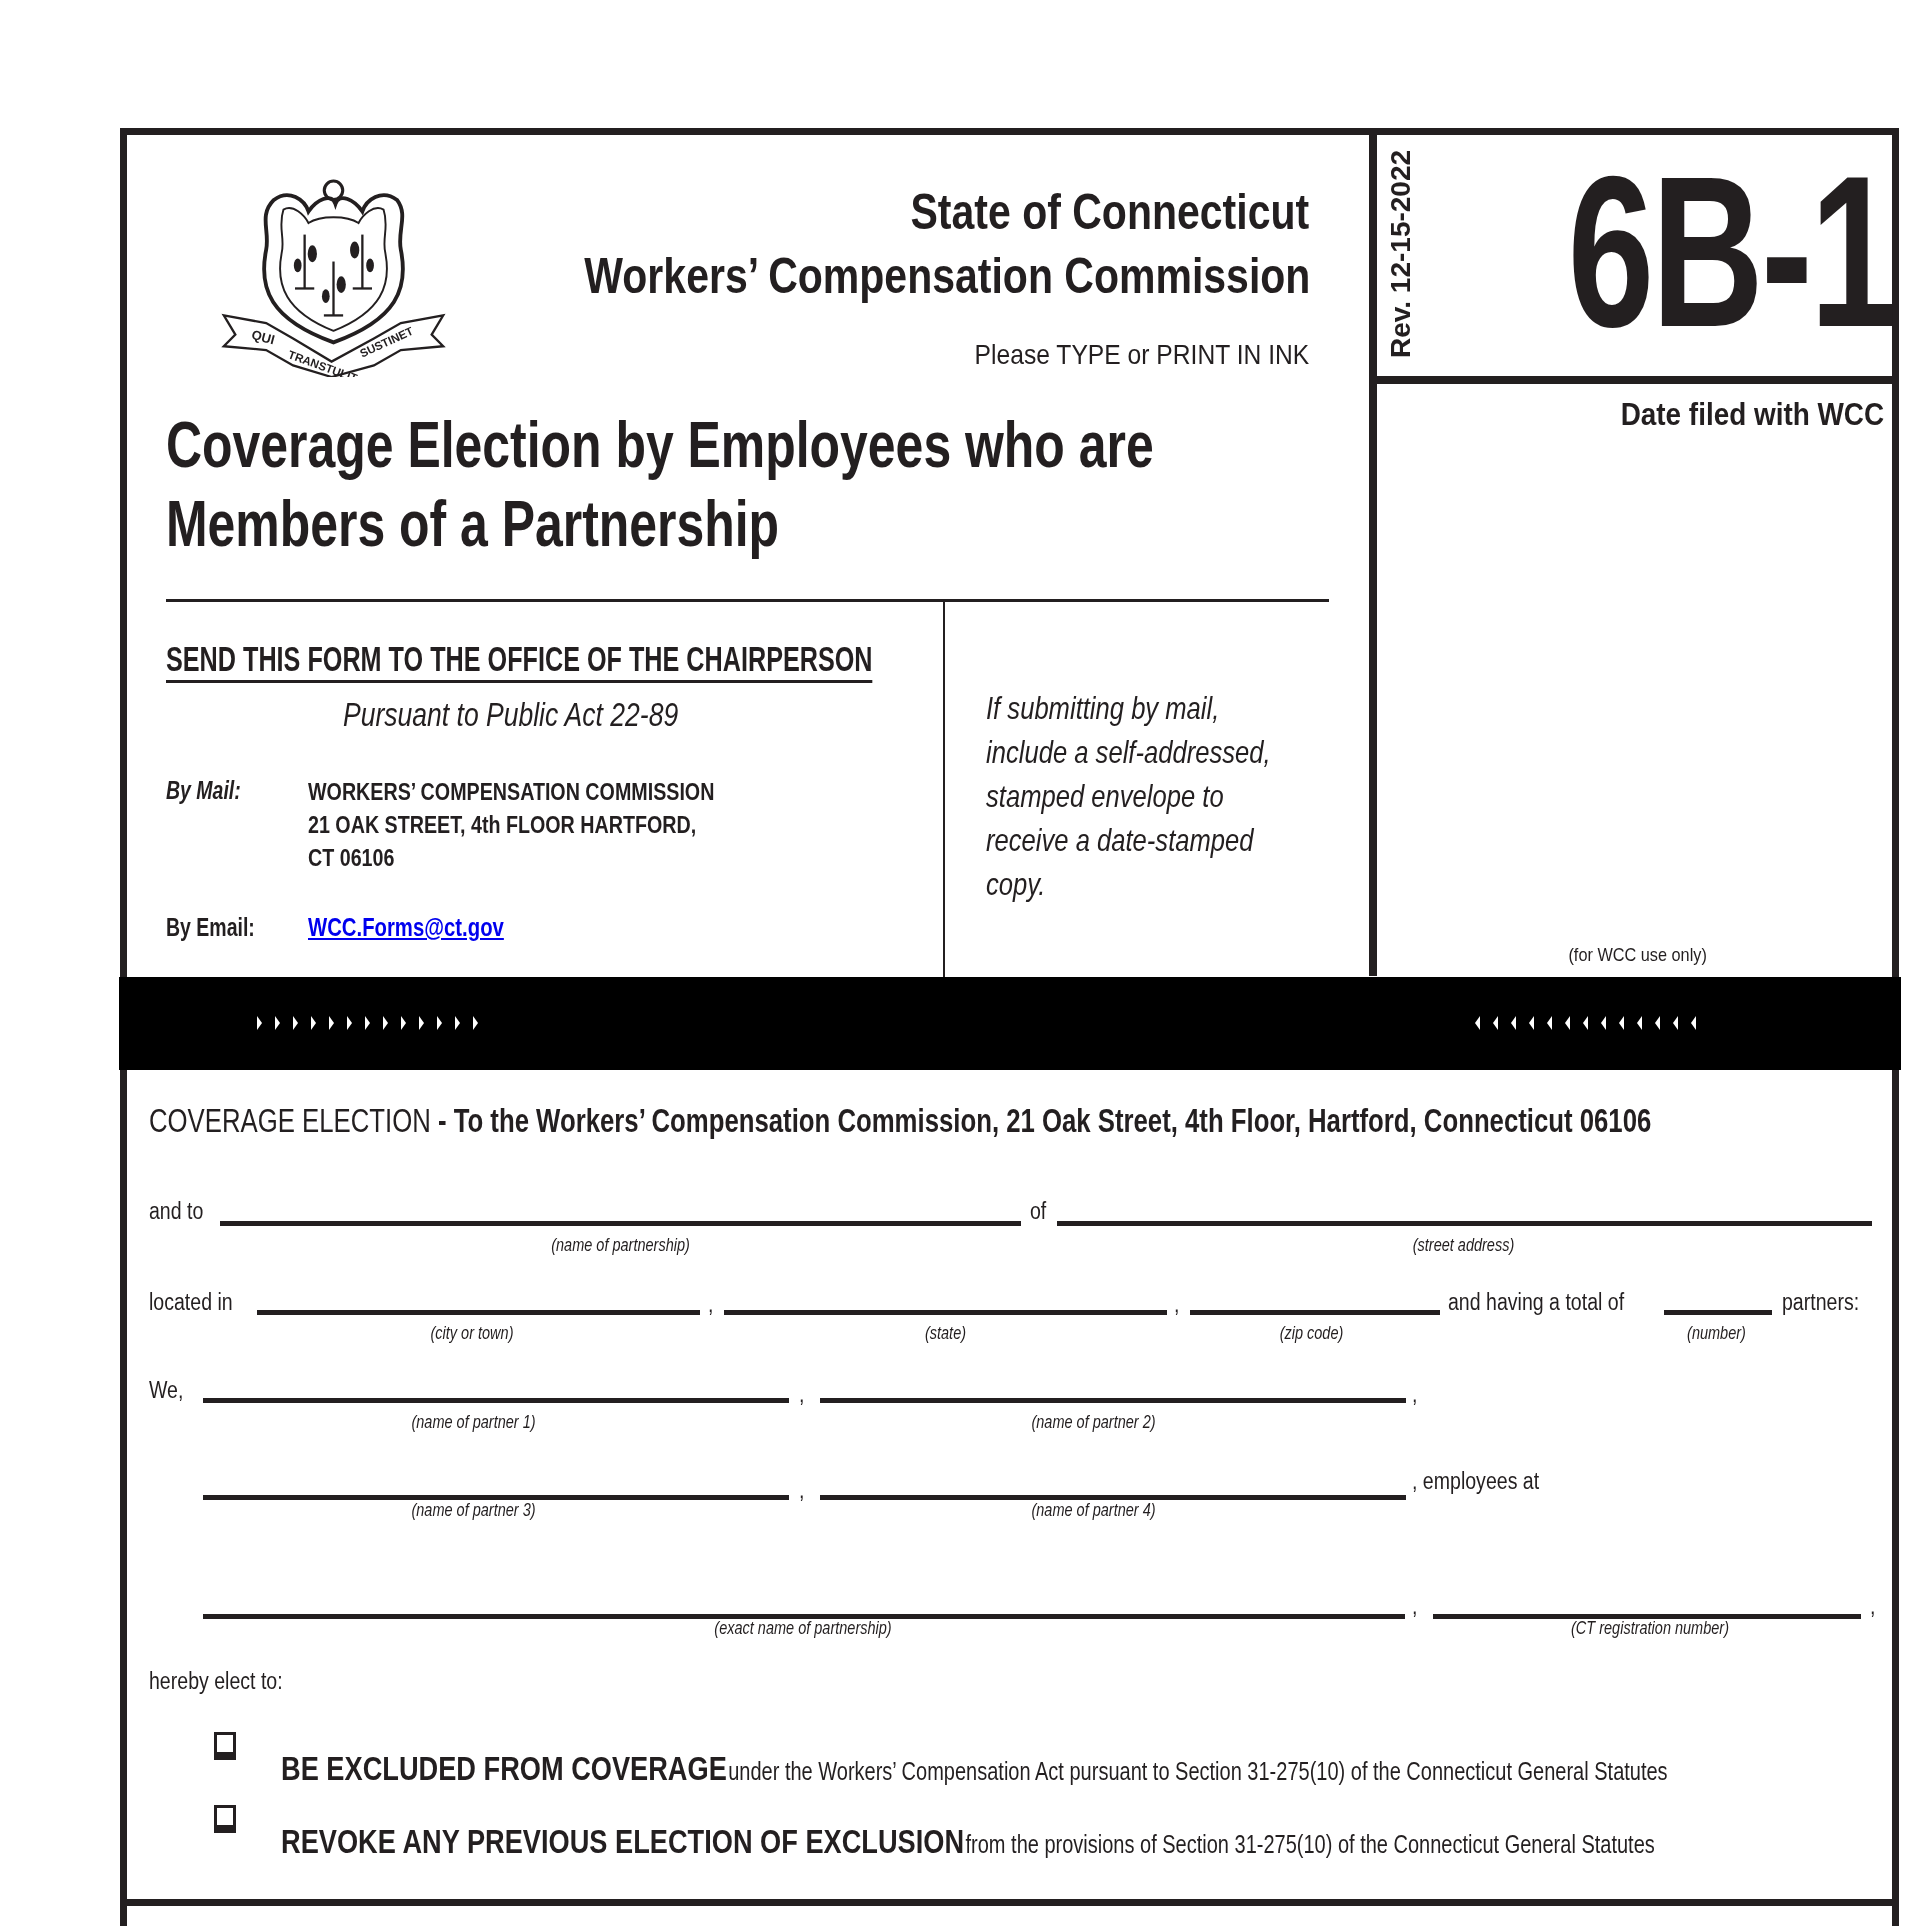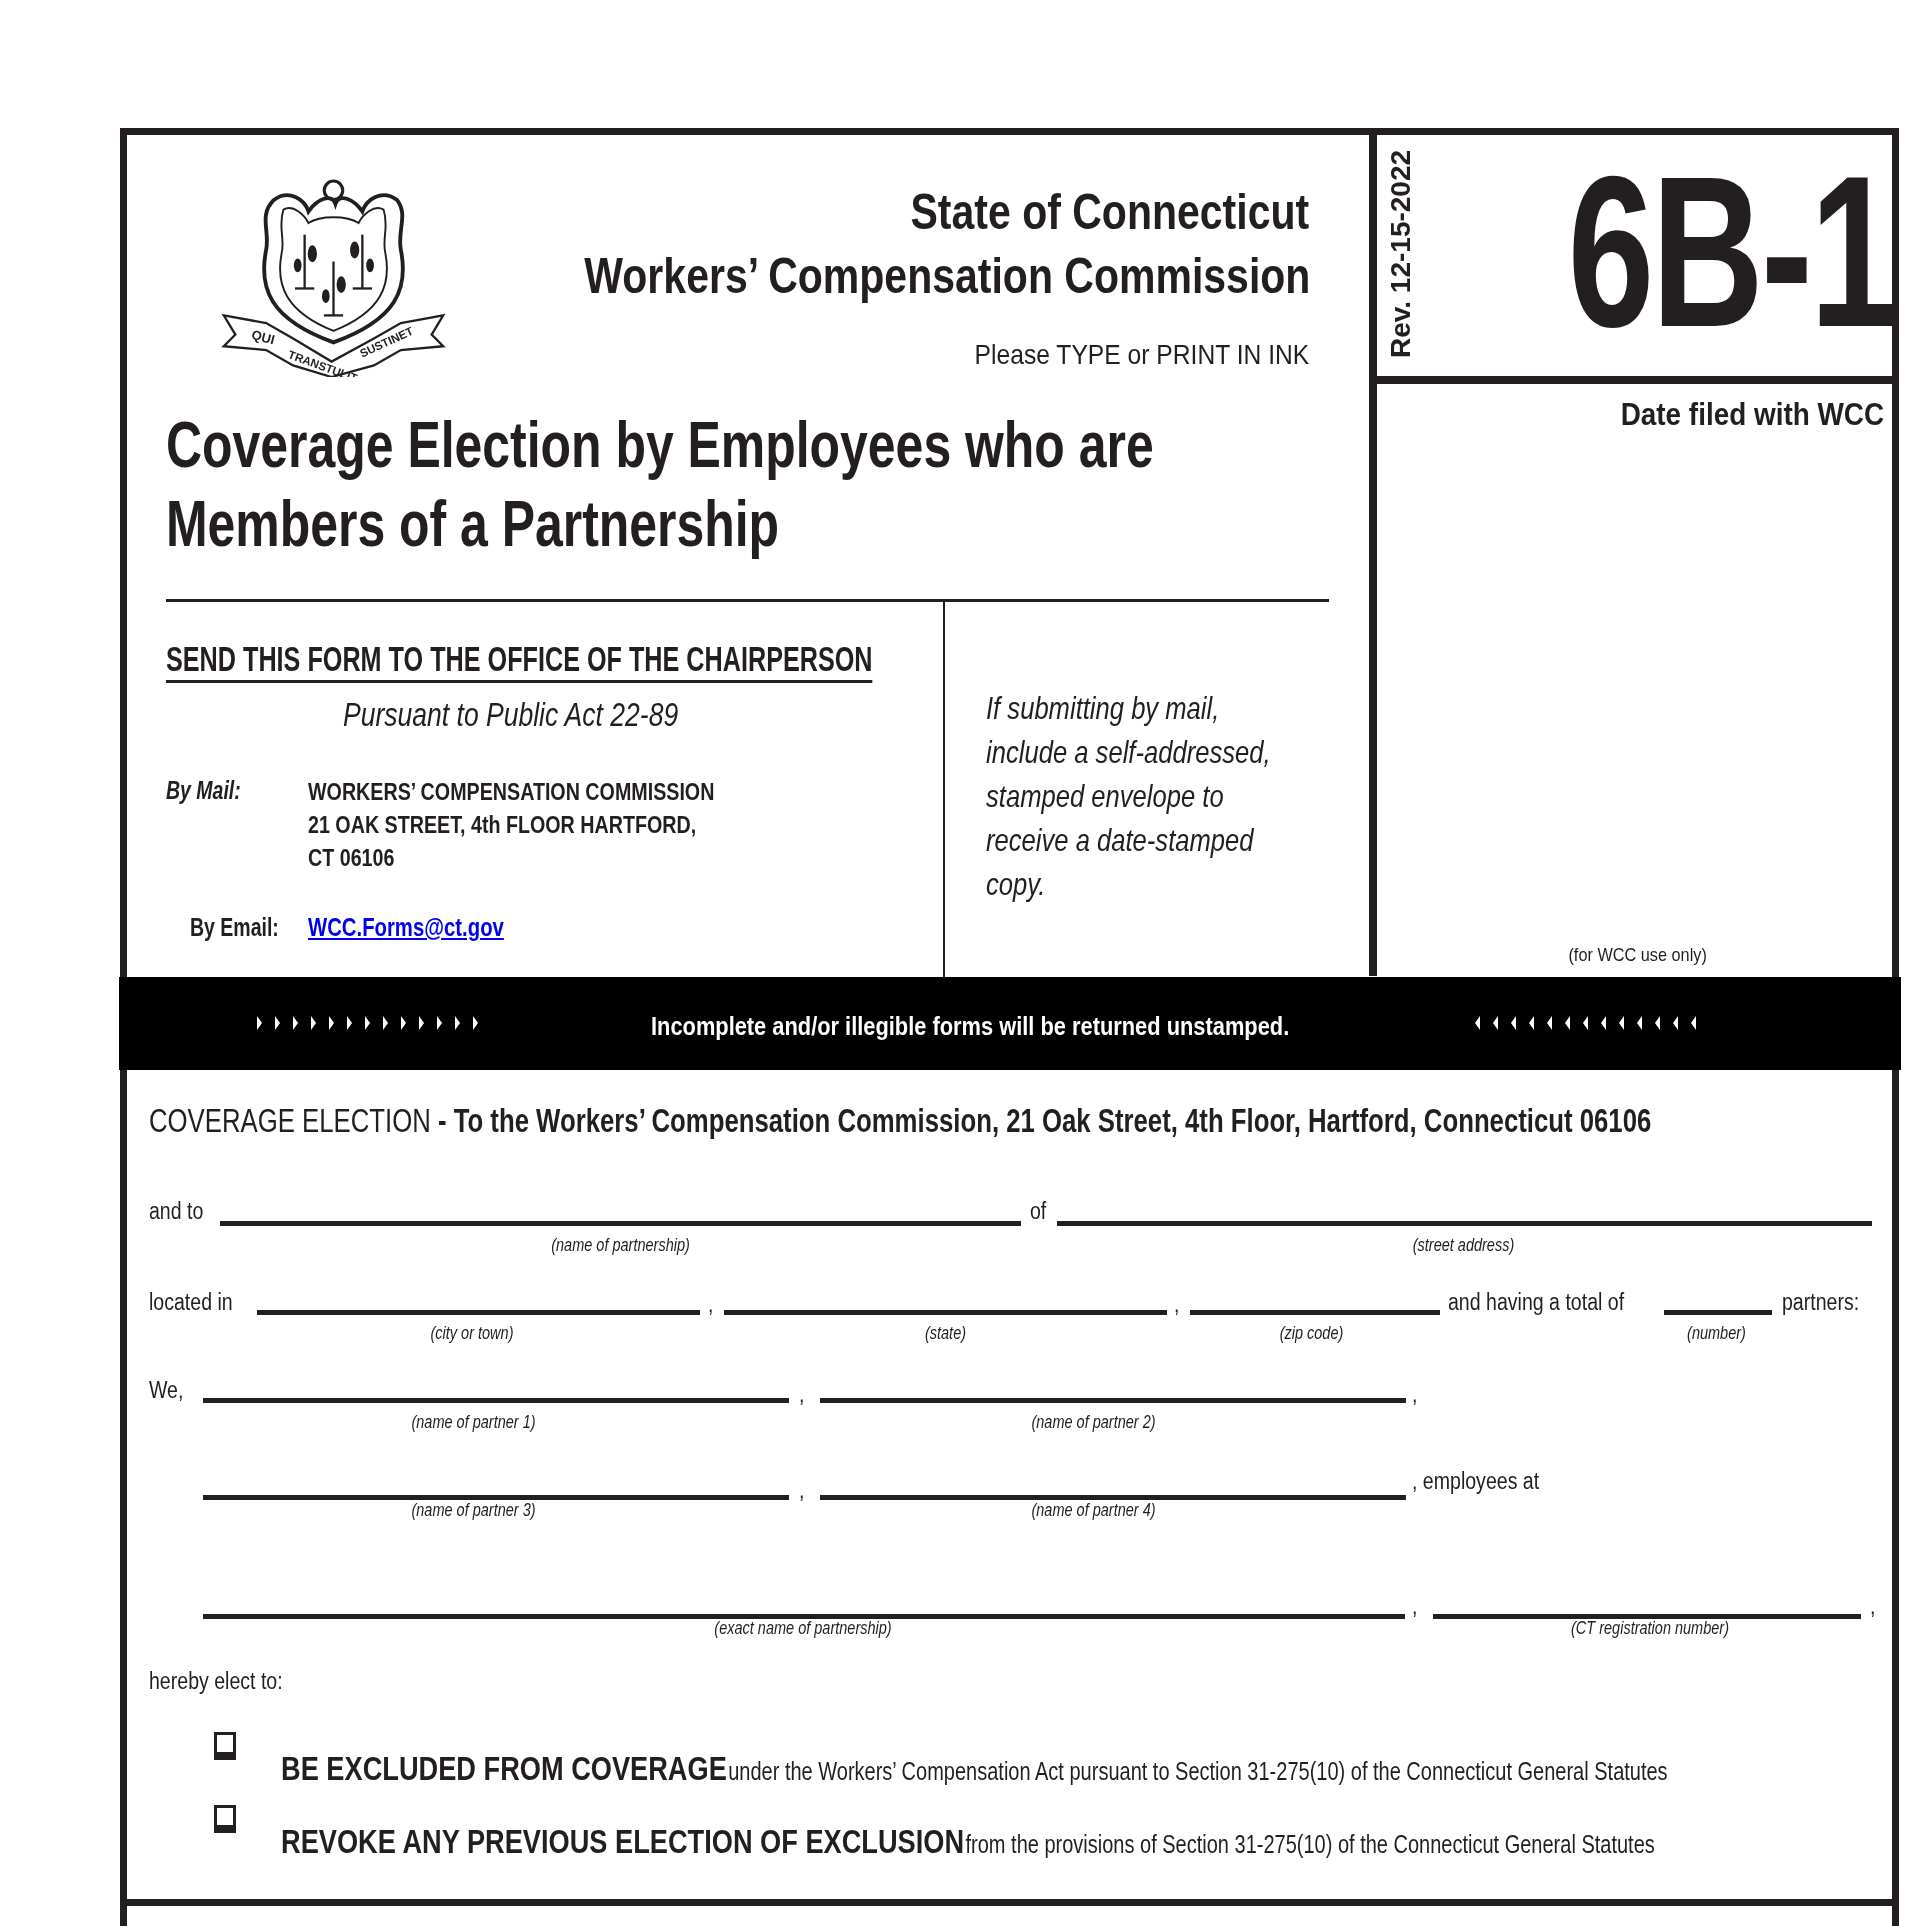--- a/index.html
+++ b/index.html
@@ -106,41 +106,38 @@
 </div>
 <div class="abs" style="left:308px; top:778px;">
   <div class="cond bold" style="font-size:24px; transform:scaleX(0.82); display:block;">WORKERS’ COMPENSATION COMMISSION</div>
 </div>
 <div class="abs" style="left:308px; top:811px;">
   <div class="cond bold" style="font-size:24px; transform:scaleX(0.82);">21 OAK STREET, 4th FLOOR HARTFORD,</div>
 </div>
 <div class="abs" style="left:308px; top:844px;">
   <div class="cond bold" style="font-size:24px; transform:scaleX(0.82);">CT  06106</div>
 </div>
-<div class="abs" style="left:166px; top:913px;margin-left:24px;">
+<div class="abs" style="left:166px; top:913px;">
   <div class="cond bold" style="font-size:25px; transform:scaleX(0.78);">By Email:</div>
 </div>
 <div class="abs" style="left:308px; top:913px;text-decoration:underline;">
   <a class="cond bold email" href="#" style="font-size:25.4px; transform:scaleX(0.8);">WCC.Forms@ct.gov</a>
 </div>
 
 <div class="abs" style="left:986px; top:686px; line-height:44px;">
   <div class="cond ital" style="font-size:32px; transform:scaleX(0.8); display:block;">If submitting by mail,</div>
   <div class="cond ital" style="font-size:32px; transform:scaleX(0.8); display:block;">include a self-addressed,</div>
   <div class="cond ital" style="font-size:32px; transform:scaleX(0.8); display:block;">stamped envelope to</div>
   <div class="cond ital" style="font-size:32px; transform:scaleX(0.8); display:block;">receive a date-stamped</div>
   <div class="cond ital" style="font-size:32px; transform:scaleX(0.8); display:block;">copy.</div>
 </div>
 
 <div class="blackbar" style="left:119px; top:977px; width:1782px; height:93px;">
   <div class="abs" style="left:138px; top:39px; white-space:nowrap;">
     <span class="arrow-r"></span><span class="arrow-r"></span><span class="arrow-r"></span><span class="arrow-r"></span><span class="arrow-r"></span><span class="arrow-r"></span><span class="arrow-r"></span><span class="arrow-r"></span><span class="arrow-r"></span><span class="arrow-r"></span><span class="arrow-r"></span><span class="arrow-r"></span><span class="arrow-r"></span>
-  </div>
-  <div class="abs" style="left:532px; top:35px;">
-    <div class="cond bold" style="font-size:25.4px; color:#fff; transform:scaleX(0.86);">Incomplete and/or illegible forms will be returned unstamped.</div>
   </div>
   <div class="abs" style="left:1356px; top:39px; white-space:nowrap;">
     <span class="arrow-l"></span><span class="arrow-l"></span><span class="arrow-l"></span><span class="arrow-l"></span><span class="arrow-l"></span><span class="arrow-l"></span><span class="arrow-l"></span><span class="arrow-l"></span><span class="arrow-l"></span><span class="arrow-l"></span><span class="arrow-l"></span><span class="arrow-l"></span><span class="arrow-l"></span>
   </div>
 </div>
 
 <div class="abs" style="left:149px; top:1102px;">
   <span class="cond" style="font-size:33px; transform:scaleX(0.78);">
     <span style="font-weight:normal;">COVERAGE ELECTION</span><span class="bold"> - To the Workers’ Compensation Commission, 21 Oak Street, 4th Floor, Hartford, Connecticut 06106</span>
   </span>

